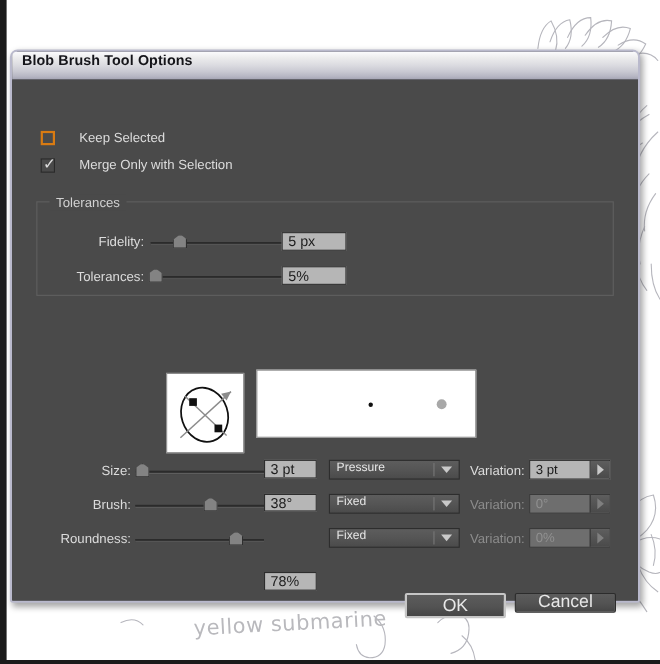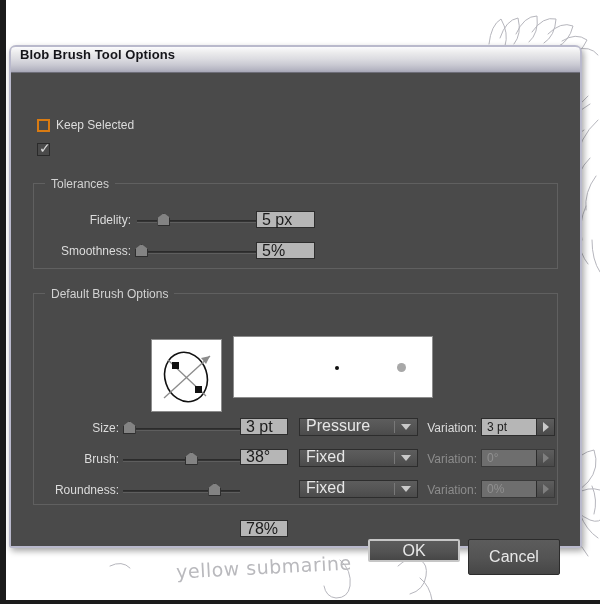--- a/index.html
+++ b/index.html
@@ -92,21 +92,21 @@
     position: relative;
     height: 473px;
     background: #4a4a4a;
   }
 
   
   .checkrow {
     position: absolute;
     display: flex;
     align-items: center;
-    gap: 6px;
+    gap: 22px;
   }
   .cb {
     width: 13px;
     height: 13px;
     box-sizing: border-box;
     background: #4a4a4a;
     border: 1px solid #2a2a2a;
     position: relative;
     flex: none;
   }
@@ -180,36 +180,36 @@
     box-sizing: border-box;
     clip-path: polygon(50% 0%, 100% 38%, 100% 100%, 0% 100%, 0% 38%);
   }
 
   
   .field {
     position: absolute;
     box-sizing: border-box;
     background: #b6b6b6;
     border: 1px solid #2d2d2d;
-    font-size: 16px;
+    font-size: 13px;
     color: #1c1c1c;
     display: flex;
     align-items: center;
     padding-left: 5px;
   }
 
   
   .dropdown {
     position: absolute;
     box-sizing: border-box;
     background: linear-gradient(to bottom, #5d5d5d 0%, #555555 50%, #4b4b4b 100%);
     border: 1px solid #2d2d2d;
     display: flex;
-    align-items: flex-end;
-    font-size: 16px;
+    align-items: flex-start;
+    font-size: 11px;
     color: #e6e6e6;
     padding-left: 6px;
   }
   .dropdown .dd-sep {
     position: absolute;
     right: 22px;
     top: 2px;
     bottom: 2px;
     width: 1px;
     background: #787878;
@@ -352,43 +352,41 @@
 
       <div class="checkrow" style="left:26px; top:45px;">
         <span class="cb focus"></span>
         <span class="cb-label">Keep Selected</span>
       </div>
 
       <div class="checkrow" style="left:26px; top:70px;">
         <span class="cb">
             <span class="tick">✓</span>
           </span>
+        <span class="cb-label">Merge Only with Selection</span>
       </div>
 
       <div class="group" style="left:22px; top:110px; width:525px; height:86px;">
         <span class="group-title">Tolerances</span>
       </div>
 
       <div class="row-label" style="left:40px; top:140px; width:80px;">Fidelity:</div>
       <div class="slider" style="left:126px; top:139px; width:132px;">
         <div class="track"></div>
         <div class="thumb" style="left:20%;"></div>
       </div>
       <div class="field" style="left:245px; top:138px; width:59px; height:17px;">5 px</div>
 
-      <div class="row-label" style="left:18px; top:171px; width:102px;">Smoothness:</div>
+      <div class="row-label" style="left:18px; top:171px; width:102px;">Tolerances:</div>
       <div class="slider" style="left:126px; top:170px; width:132px;">
         <div class="track"></div>
         <div class="thumb" style="left:3%;"></div>
       </div>
       <div class="field" style="left:245px; top:169px; width:59px; height:17px;">5%</div>
 
-      <div class="group" style="left:22px; top:220px; width:525px; height:212px;">
-        <span class="group-title">Default Brush Options</span>
-      </div>
 
       <div class="preview-box" style="left:140px; top:266px; width:71px; height:73px;">
         <svg viewBox="0 0 71 73" width="71" height="73" xmlns="http://www.w3.org/2000/svg">
           <ellipse cx="34" cy="37" rx="21" ry="25" transform="rotate(-18 34 37)" fill="none" stroke="#111" stroke-width="1.6"></ellipse>
           <line x1="12" y1="58" x2="58" y2="16" stroke="#8b8b8b" stroke-width="1.3"></line>
           <polygon points="58,16 49,18 54,24" fill="#8b8b8b"></polygon>
           <line x1="16" y1="20" x2="54" y2="56" stroke="#8b8b8b" stroke-width="1.3"></line>
           <rect x="20" y="22" width="7" height="7" fill="#111"></rect>
           <rect x="43" y="46" width="7" height="7" fill="#111"></rect>
         </svg>
@@ -444,17 +442,17 @@
         <span class="dd-sep"></span>
         <span class="dd-arrow"></span>
       </div>
       <div class="row-label dim" style="left:410px; top:410px; width:56px;">Variation:</div>
       <div class="stepper dim" style="left:470px; top:407px; width:74px; height:18px;">
         <span class="val">0%</span>
         <span class="btn"></span>
       </div>
 
       <div class="btn-main default" style="left:357px; top:466px; width:92px; height:23px;">OK</div>
-      <div class="btn-main" style="left:457px; top:466px; width:92px; height:36px;">Cancel</div>
+      <div class="btn-main" style="left:457px; top:466px; width:92px; height:18px;">Cancel</div>
 
     </div>
   </div>
 </div>
 
 </body></html>

